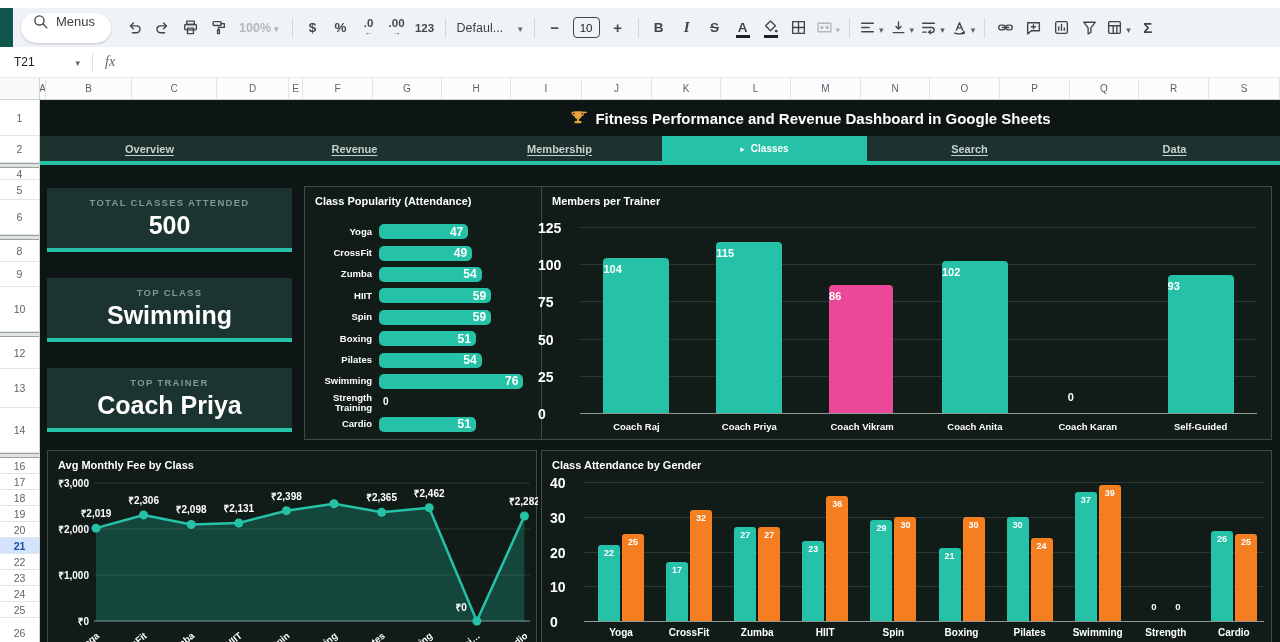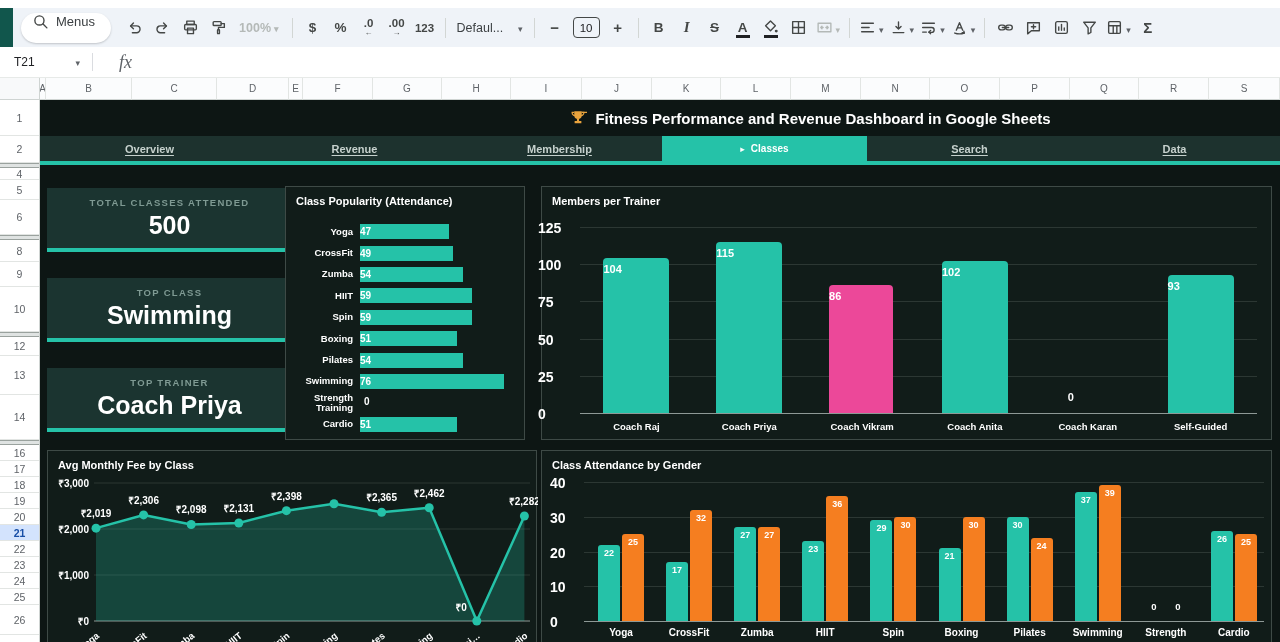--- a/index.html
+++ b/index.html
@@ -31,21 +31,21 @@
     align-items:center;justify-content:center;font-size:11.5px;color:#202124;margin:0 3px}
   .grp{display:flex;align-items:center;height:26px;padding:0 2px}
   .dim2 svg *{stroke:#b4b9b7!important}
   .ticon{display:flex;align-items:center;justify-content:center}
   
   .fbar{position:absolute;top:47px;left:0;width:1280px;height:31px;background:#fff;
     border-bottom:1px solid #e7eae8;display:flex;align-items:center}
   .namebox{width:86px;display:flex;align-items:center;justify-content:space-between;
     padding:0 6px 0 14px;font-size:12px;color:#202124}
   .vsep{width:1px;height:18px;background:#dadce0;margin:0 6px}
-  .fx{font-family:"Liberation Serif",serif;font-style:italic;color:#5f6368;font-size:18px;margin-left:20px}
+  .fx{font-family:"Liberation Serif",serif;font-style:italic;color:#5f6368;font-size:14px;margin-left:6px}
   
   .corner{position:absolute;top:78px;left:0;width:40px;height:22px;background:#f8f9fa;
     border-right:1px solid #cfd4d2;border-bottom:1px solid #cfd4d2}
   .colheaders{position:absolute;top:78px;left:40px;height:22px;display:flex}
   .colh{height:22px;border-right:1px solid #e2e5e3;border-bottom:1px solid #cfd4d2;background:#fbfcfd;
     display:flex;align-items:center;justify-content:center;font-size:10px;color:#5f6368;overflow:hidden}
   .rowheaders{position:absolute;top:100px;left:0;width:40px;height:542px;background:#fff;
     overflow:hidden;border-right:1px solid #cfd4d2}
   .rowh{display:flex;align-items:center;justify-content:center;font-size:10.5px;color:#5f6368;
     border-bottom:1px solid #e2e5e3}
@@ -70,22 +70,22 @@
   .kpilab{color:#7f9a93;font-size:9.5px;font-weight:bold;letter-spacing:1.3px}
   .kpival{color:#fff;font-size:25px;font-weight:bold}
   
   .panel{position:absolute;background:#111c19;border:1px solid #3e4a46}
   .ptitle{position:absolute;left:10px;top:8px;color:#fff;font-weight:bold;font-size:11px}
   
   .popbody{position:absolute;left:8px;right:12px;top:34px}
   .poprow{height:21.4px;display:flex;align-items:center}
   .poplab{width:66px;color:#fff;font-weight:bold;font-size:9.5px;text-align:right;padding-right:7px;line-height:1.05}
   .poptrack{flex:1;height:15px;position:relative}
-  .popbar{height:15px;border-radius:0;background:#25c2a8;display:flex;align-items:center;
-    padding-right:5px;color:#fff;font-size:10px;font-weight:bold}
+  .popbar{height:15px;border-radius:5px;background:#25c2a8;display:flex;align-items:center;
+    justify-content:flex-end;padding-right:5px;color:#fff;font-size:12px;font-weight:bold}
   .popzero{position:absolute;left:4px;top:1px;color:#fff;font-size:10px;font-weight:bold}
   
   .gline{position:absolute;height:1px;background:#2c3733}
   .gline.base{background:#8e9996}
   .ytick{position:absolute;color:#fff;font-size:14px;font-weight:bold;text-align:left}
   .vbar{position:absolute;background:#25c2a8;border-radius:4px 4px 0 0}
   .vval{position:absolute;top:5px;left:0;width:100%;text-align:left;color:#fff;font-size:11px;font-weight:bold}
   .vval.zero{top:auto}
   .xlab{position:absolute;color:#fff;font-size:9.5px;font-weight:bold;text-align:center}
   .gbar{position:absolute;border-radius:3px 3px 0 0}
@@ -308,21 +308,21 @@
     <div class="rowh" style="height:27px">2</div>
     <div class="rowhide"></div>
     <div class="rowh" style="height:12px">4</div>
     <div class="rowh" style="height:20px">5</div>
     <div class="rowh" style="height:35px">6</div>
     <div class="rowhide"></div>
     <div class="rowh" style="height:22px">8</div>
     <div class="rowh" style="height:25px">9</div>
     <div class="rowh" style="height:45px">10</div>
     <div class="rowhide"></div>
-    <div class="rowh" style="height:19px">12</div>
+    <div class="rowh" style="height:32px">12</div>
     <div class="rowh" style="height:39px">13</div>
     <div class="rowh" style="height:45px">14</div>
     <div class="rowhide"></div>
     <div class="rowh" style="height:16px">16</div>
     <div class="rowh" style="height:16px">17</div>
     <div class="rowh" style="height:16px">18</div>
     <div class="rowh" style="height:16px">19</div>
     <div class="rowh" style="height:16px">20</div>
     <div class="rowh sel" style="height:16px">21</div>
     <div class="rowh" style="height:16px">22</div>
@@ -371,21 +371,21 @@
       <div class="kpival">500</div>
     </div>
     <div class="kpi" style="top:178px">
       <div class="kpilab">TOP CLASS</div>
       <div class="kpival">Swimming</div>
     </div>
     <div class="kpi" style="top:268px">
       <div class="kpilab">TOP TRAINER</div>
       <div class="kpival">Coach Priya</div>
     </div>
-    <div class="panel" style="left:245px;top:86px;width:240px;height:254px">
+    <div class="panel" style="left:264px;top:86px;width:240px;height:254px">
       <div class="ptitle">Class Popularity (Attendance)</div>
       <div class="popbody">
         <div class="poprow">
           <div class="poplab">Yoga</div>
           <div class="poptrack">
             <div class="popbar" style="width:58.75%;background:#25c2a8">
               <span>47</span>
             </div>
           </div>
         </div>

